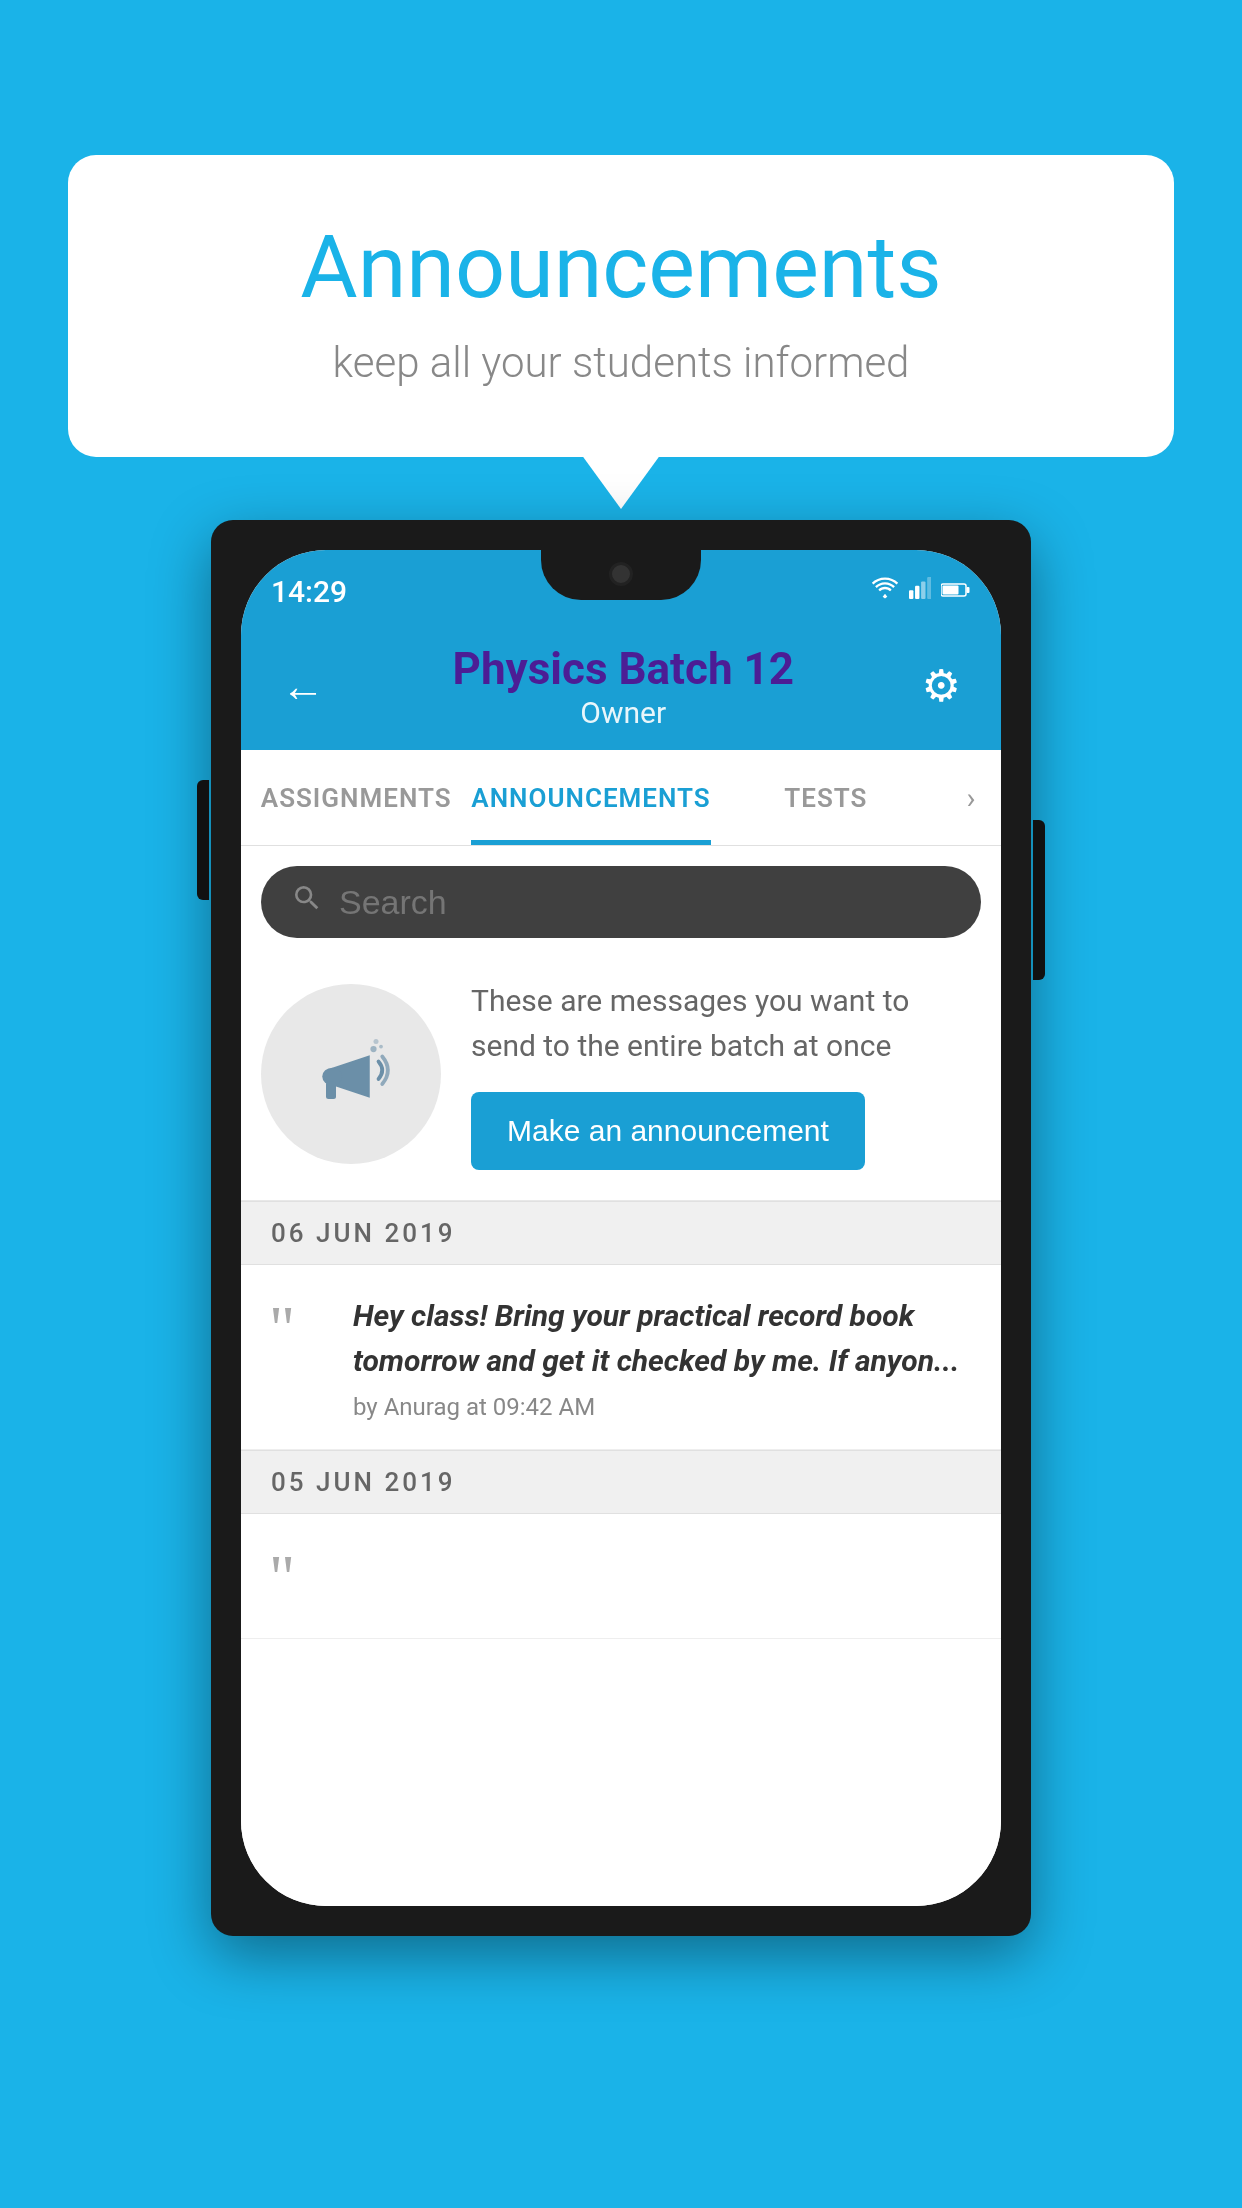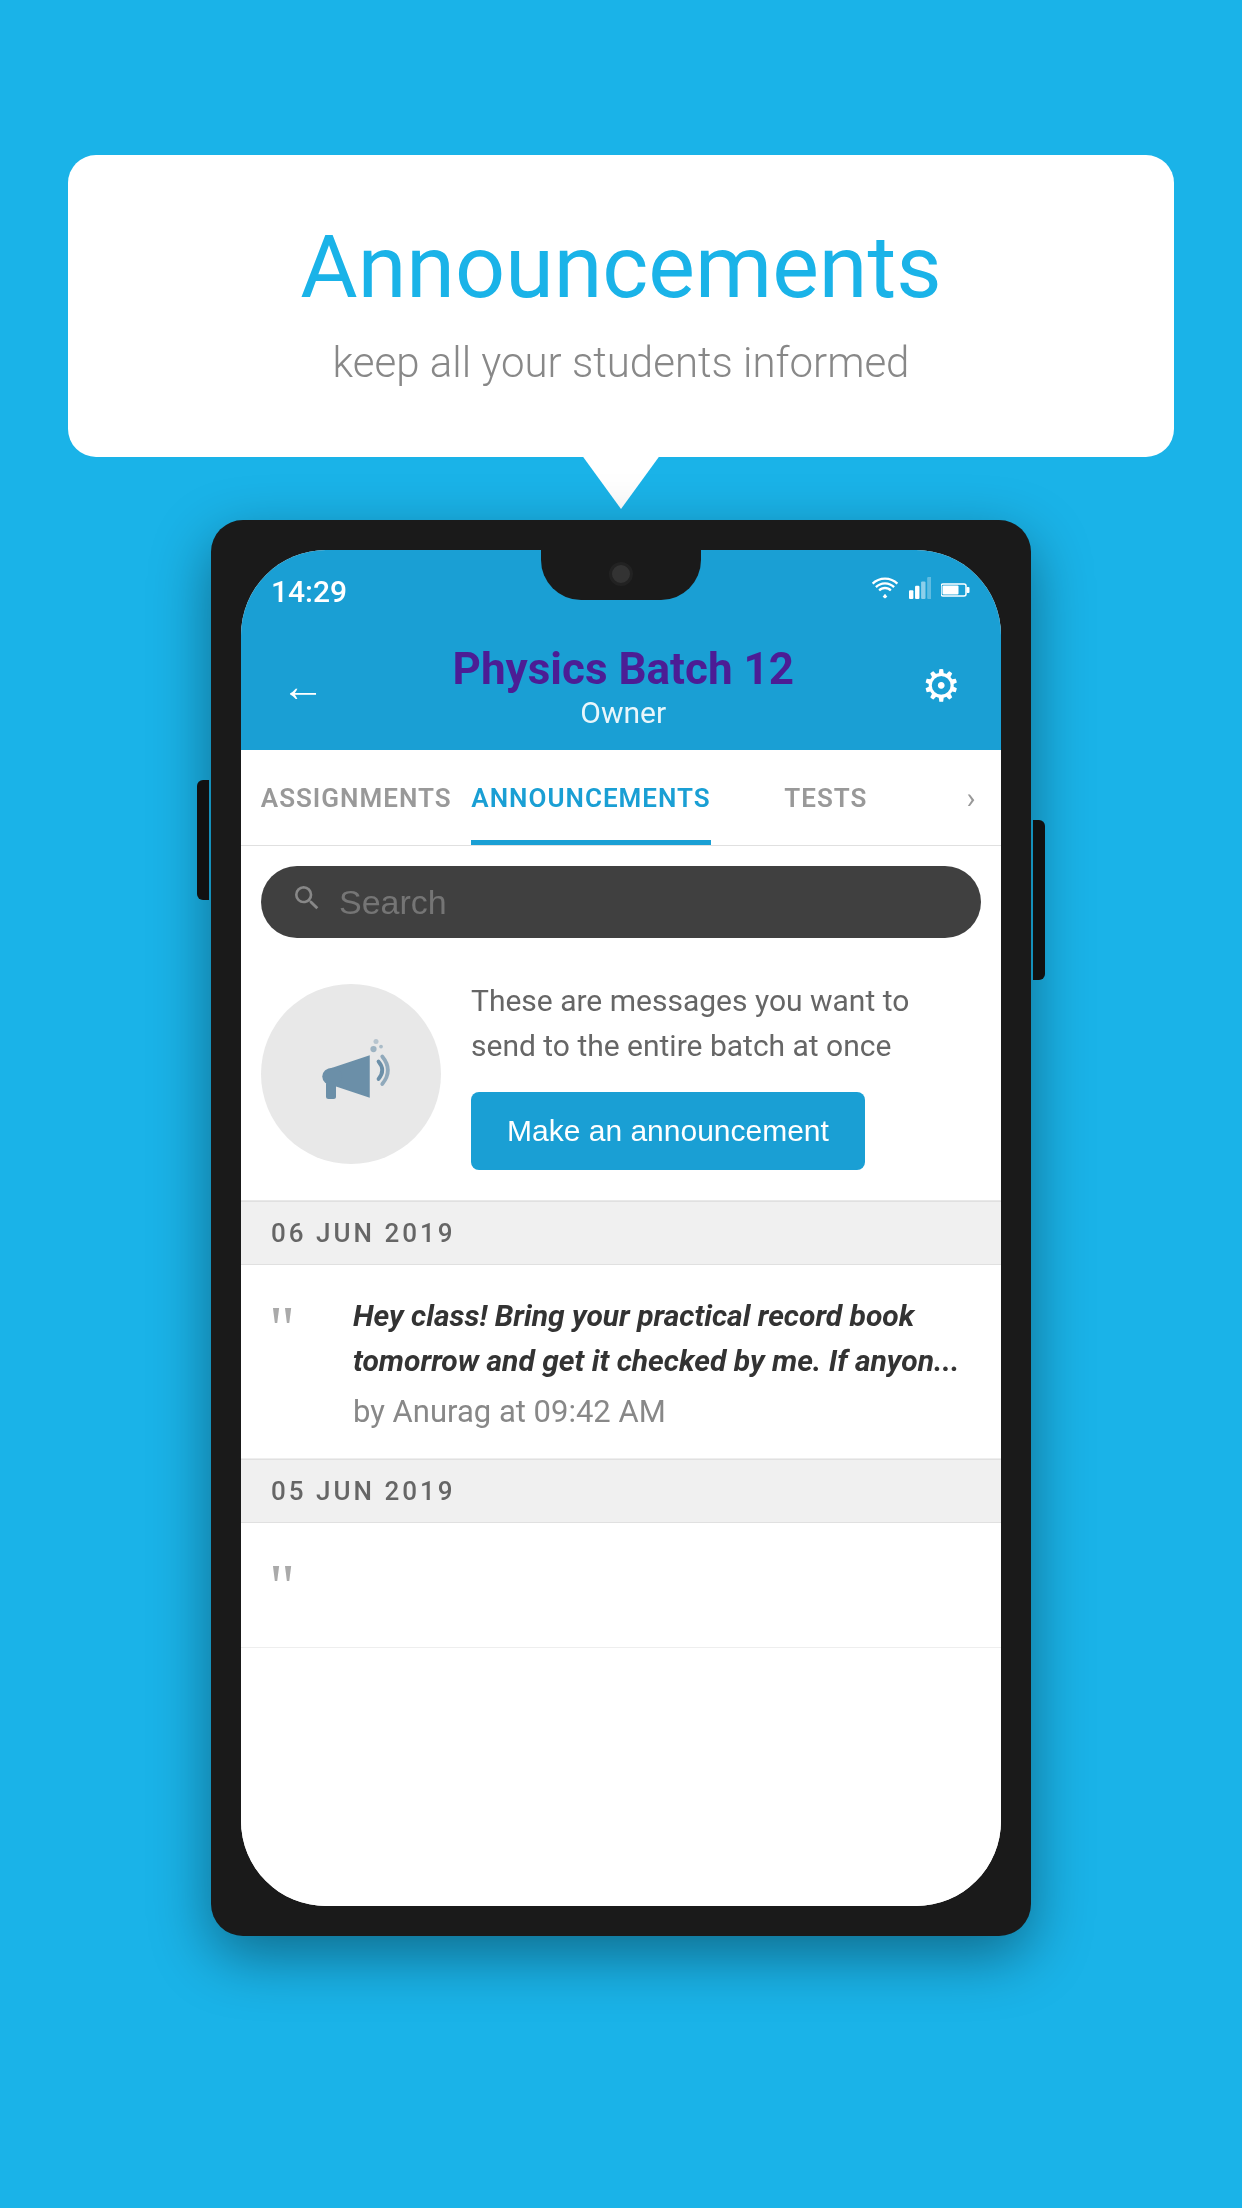--- a/index.html
+++ b/index.html
@@ -54,21 +54,21 @@
       top: 520px;
       left: 50%;
       transform: translateX(-50%);
       width: 820px;
       height: 1640px;
     }
     .phone-outer {
       width: 820px;
       height: 1416px;
       background: #1a1a1a;
-      border-radius: 32px;
+      border-radius: 22px;
       position: relative;
       box-shadow: 0 20px 60px rgba(0,0,0,0.4);
     }
     
     .phone-outer::before {
       content: '';
       position: absolute;
       left: -14px;
       top: 260px;
       width: 12px;
@@ -348,21 +348,21 @@
     }
     .announcement-text {
       font-size: 30px;
       color: #333;
       font-style: italic;
       line-height: 1.5;
       margin-bottom: 10px;
       font-weight: bold;
     }
     .announcement-meta {
-      font-size: 31px;
+      font-size: 24px;
       color: #888;
     }
   </style>
 </head>
 <body>
 
 <div class="speech-bubble-container">
   <div class="speech-bubble">
     <div class="speech-bubble-title">Announcements</div>
     <div class="speech-bubble-subtitle">keep all your students informed</div>

